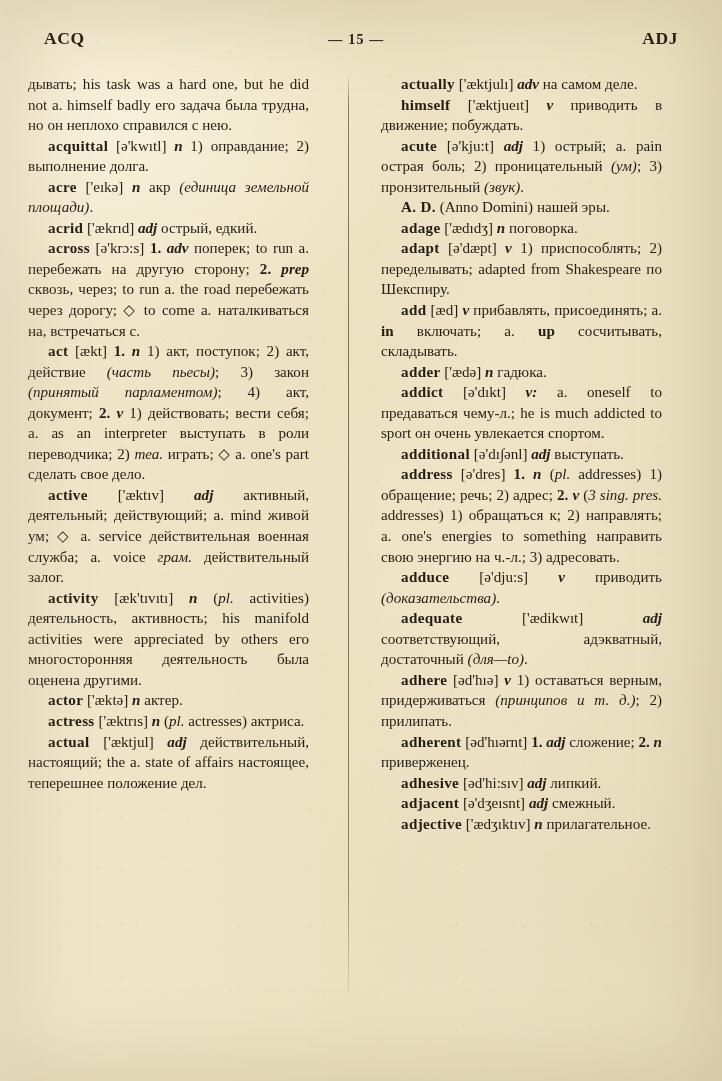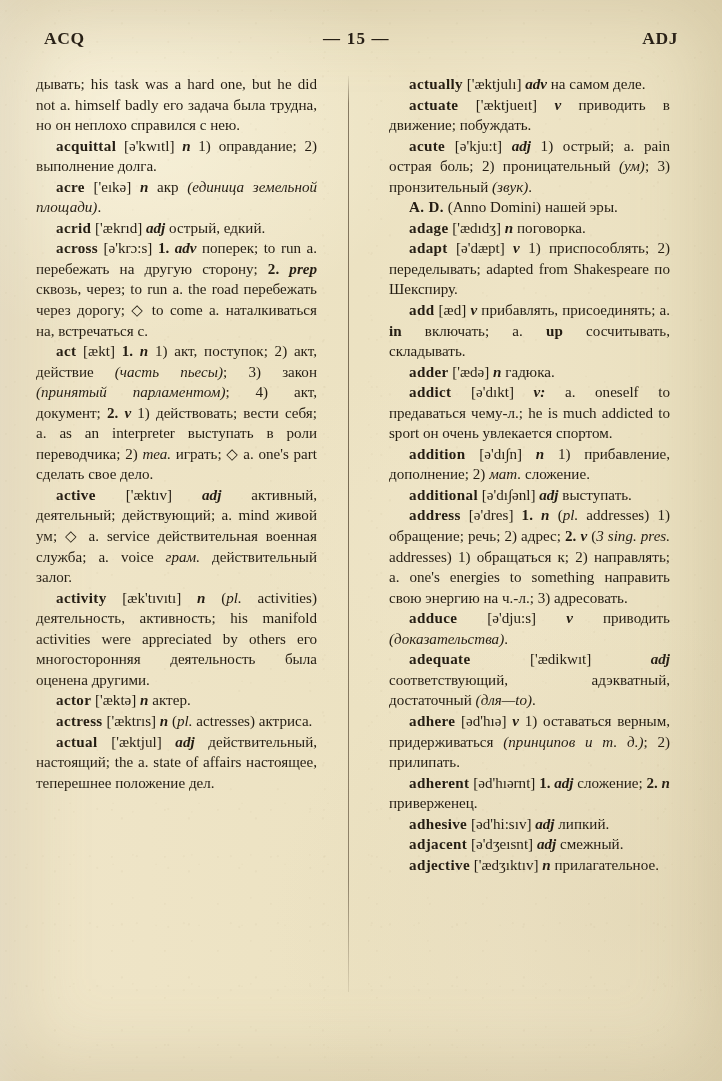--- a/index.html
+++ b/index.html
@@ -52,32 +52,32 @@
     height: 24px;
     display: flex;
     align-items: baseline;
     justify-content: space-between;
     font-weight: bold;
     font-size: 17.5px;
     letter-spacing: 0.6px;
     color: #1c150e;
   }
   #header .page-num {
-    font-size: 17px;
+    font-size: 14px;
     font-weight: bold;
     letter-spacing: 1.2px;
     margin-left: -14px;
   }
   #header .rt { letter-spacing: 0.6px; }
 
   
   #columns {
     position: absolute;
     top: 74px;
-    left: 36px;
+    left: 28px;
     width: 634px;
     display: flex;
   }
   .col {
     width: 296px;
     font-size: 15.1px;
     line-height: 20.55px;
     text-align: justify;
     text-justify: inter-word;
     color: #241d13;
@@ -134,29 +134,28 @@
         <p class="entry"><span class="hw">across</span><span class="pron"> [ə'krɔ:s]</span><span class="b"> 1. </span><span class="bit">adv</span><span> поперек; to run a. перебежать на другую сторону; </span><span class="b">2. </span><span class="bit">prep</span><span> сквозь, через; to run a. the road перебежать через дорогу; ◇ to come a. наталкиваться на, встречаться с.</span></p>
         <p class="entry"><span class="hw">act</span><span class="pron"> [ækt]</span><span class="b"> 1. </span><span class="bit">n</span><span> 1) акт, поступок; 2) акт, действие </span><span class="it">(часть пьесы)</span><span>; 3) закон </span><span class="it">(принятый парламентом)</span><span>; 4) акт, документ; </span><span class="b">2. </span><span class="bit">v</span><span> 1) действовать; вести себя; a. as an interpreter выступать в роли переводчика; 2) </span><span class="it">теа.</span><span> играть; ◇ a. one's part сделать свое дело.</span></p>
         <p class="entry"><span class="hw">active</span><span class="pron"> ['æktıv]</span><span class="pos"> adj</span><span> активный, деятельный; действующий; a. mind живой ум; ◇ a. service действительная военная служба; a. voice </span><span class="it">грам.</span><span> действительный залог.</span></p>
         <p class="entry"><span class="hw">activity</span><span class="pron"> [æk'tıvıtı]</span><span class="pos"> n</span><span> (</span><span class="it">pl.</span><span> activities) деятельность, активность; his manifold activities were appreciated by others его многосторонняя деятельность была оценена другими.</span></p>
         <p class="entry"><span class="hw">actor</span><span class="pron"> ['æktə]</span><span class="pos"> n</span><span> актер.</span></p>
         <p class="entry"><span class="hw">actress</span><span class="pron"> ['æktrıs]</span><span class="pos"> n</span><span> (</span><span class="it">pl.</span><span> actresses) актриса.</span></p>
         <p class="entry"><span class="hw">actual</span><span class="pron"> ['æktjul]</span><span class="pos"> adj</span><span> действительный, настоящий; the a. state of affairs настоящее, теперешнее положение дел.</span></p>
       </div>
     <div class="col right" id="col-right">
         <p class="entry"><span class="hw">actually</span><span class="pron"> ['æktjulı]</span><span class="pos"> adv</span><span> на самом деле.</span></p>
-        <p class="entry"><span class="hw">actuate</span><span class="pron"> ['æktjueıt]</span><span class="pos"> v</span><span> приводить в движение; побуждать.</span></p>
+        <p class="entry"><span class="hw">himself</span><span class="pron"> ['æktjueıt]</span><span class="pos"> v</span><span> приводить в движение; побуждать.</span></p>
         <p class="entry"><span class="hw">acute</span><span class="pron"> [ə'kju:t]</span><span class="pos"> adj</span><span> 1) острый; a. pain острая боль; 2) проницательный </span><span class="it">(ум)</span><span>; 3) пронзительный </span><span class="it">(звук)</span><span>.</span></p>
         <p class="entry"><span class="hw">A. D.</span><span> (Anno Domini) нашей эры.</span></p>
         <p class="entry"><span class="hw">adage</span><span class="pron"> ['ædıdʒ]</span><span class="pos"> n</span><span> поговорка.</span></p>
         <p class="entry"><span class="hw">adapt</span><span class="pron"> [ə'dæpt]</span><span class="pos"> v</span><span> 1) приспособлять; 2) переделывать; adapted from Shakespeare по Шекспиру.</span></p>
         <p class="entry"><span class="hw">add</span><span class="pron"> [æd]</span><span class="pos"> v</span><span> прибавлять, присоединять; a. </span><span class="b">in</span><span> включать; a. </span><span class="b">up</span><span> сосчитывать, складывать.</span></p>
         <p class="entry"><span class="hw">adder</span><span class="pron"> ['ædə]</span><span class="pos"> n</span><span> гадюка.</span></p>
         <p class="entry"><span class="hw">addict</span><span class="pron"> [ə'dıkt]</span><span class="pos"> v:</span><span> a. oneself to предаваться чему-л.; he is much addicted to sport он очень увлекается спортом.</span></p>
-        <p class="entry"><span class="hw">addition</span><span class="pron"> [ə'dı∫n]</span><span class="pos"> n</span><span> 1) прибавление, дополнение; 2) </span><span class="it">мат.</span><span> сложение.</span></p>
         <p class="entry"><span class="hw">additional</span><span class="pron"> [ə'dı∫ənl]</span><span class="pos"> adj</span><span> выступать.</span></p>
         <p class="entry"><span class="hw">address</span><span class="pron"> [ə'dres]</span><span class="b"> 1. </span><span class="bit">n</span><span> (</span><span class="it">pl.</span><span> addresses) 1) обращение; речь; 2) адрес; </span><span class="b">2. </span><span class="bit">v</span><span> (</span><span class="it">3 sing. pres.</span><span> addresses) 1) обращаться к; 2) направлять; a. one's energies to something направить свою энергию на ч.-л.; 3) адресовать.</span></p>
         <p class="entry"><span class="hw">adduce</span><span class="pron"> [ə'dju:s]</span><span class="pos"> v</span><span> приводить </span><span class="it">(доказательства)</span><span>.</span></p>
         <p class="entry"><span class="hw">adequate</span><span class="pron"> ['ædikwıt]</span><span class="pos"> adj</span><span> соответствующий, адэкватный, достаточный </span><span class="it">(для—to)</span><span>.</span></p>
         <p class="entry"><span class="hw">adhere</span><span class="pron"> [əd'hıə]</span><span class="pos"> v</span><span> 1) оставаться верным, придерживаться </span><span class="it">(принципов и т. д.)</span><span>; 2) прилипать.</span></p>
         <p class="entry"><span class="hw">adherent</span><span class="pron"> [əd'hıərnt]</span><span class="b"> 1. </span><span class="bit">adj</span><span> сложение; </span><span class="b">2. </span><span class="bit">n</span><span> приверженец.</span></p>
         <p class="entry"><span class="hw">adhesive</span><span class="pron"> [əd'hi:sıv]</span><span class="pos"> adj</span><span> липкий.</span></p>
         <p class="entry"><span class="hw">adjacent</span><span class="pron"> [ə'dʒeısnt]</span><span class="pos"> adj</span><span> смежный.</span></p>
         <p class="entry"><span class="hw">adjective</span><span class="pron"> ['ædʒıktıv]</span><span class="pos"> n</span><span> прилагательное.</span></p>
       </div>

